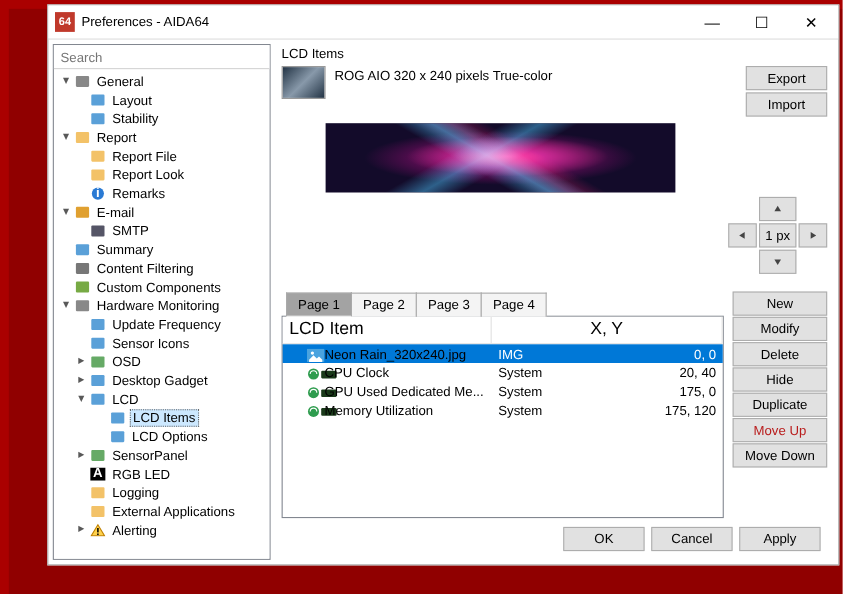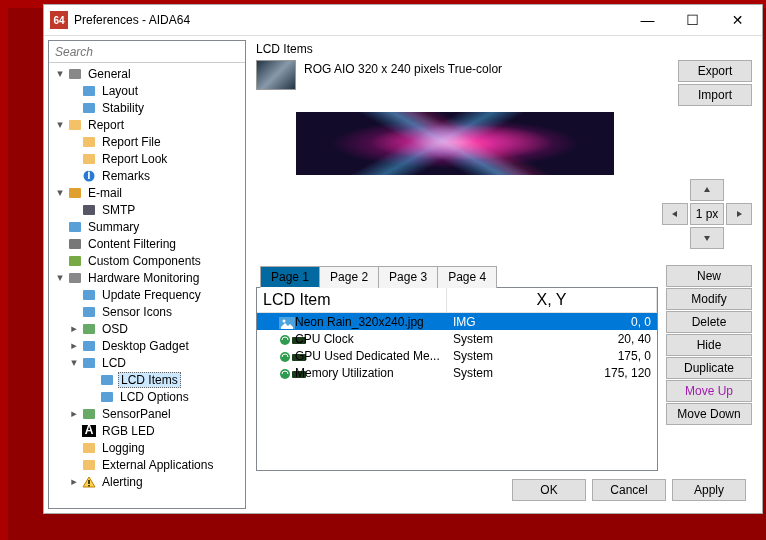--- a/index.html
+++ b/index.html
@@ -6,49 +6,49 @@
 body{background:#a00;width:766px;height:540px;position:relative;overflow:hidden}
 .shadow{position:absolute;left:8px;top:8px;width:758px;height:532px;background:rgba(0,0,0,.15)}
 .win{position:absolute;left:43px;top:4px;width:720px;height:510px;background:#fff;border:1px solid #aaa;display:flex;flex-direction:column}
 .titlebar{height:30px;display:flex;align-items:center;padding:0 2px 0 6px;background:#fff}
 .appicon{width:18px;height:18px;background:#c0392b;color:#fff;font-weight:bold;font-size:10px;display:flex;align-items:center;justify-content:center;margin-right:6px}
 .title{flex:1;font-size:12px}
 .winbtns{display:flex}
 .winbtn{width:45px;height:28px;display:flex;align-items:center;justify-content:center;font-size:14px;font-family:Arial}
 .body{flex:1;display:flex;border-top:1px solid #ddd;padding:4px;gap:4px;min-height:0}
 .left{width:198px;display:flex;flex-direction:column;border:1px solid #828790}
-.search{height:22px;border:none;border-bottom:1px solid #ccc;padding:2px 6px;font-style:italic;color:#888;outline:none}
+.search{height:22px;border:none;border-bottom:1px solid #ccc;padding:2px 6px;color:#888;outline:none}
 .treewrap{flex:1;overflow:hidden;position:relative;display:flex}
 .tree{flex:1;overflow-y:auto;padding:2px 0;background:#fff}
 .tree::-webkit-scrollbar{width:17px}
 .tree::-webkit-scrollbar-track{background:#f0f0f0}
 .tree::-webkit-scrollbar-thumb{background:#c1c1c1;border:1px solid #a0a0a0}
 .tn{display:flex;align-items:center;height:17px;padding-left:4px;white-space:nowrap;cursor:default}
 .tn .tw{width:14px;text-align:center;color:#595959;font-size:11px;line-height:1}
 .tn .ic{width:16px;height:14px;margin-right:3px;display:flex;align-items:center;justify-content:center}
 .tn.sel .lab{background:#cce8ff;border:1px dotted #666;padding:0 2px}
 .tn .lab{padding:0 2px}
 .d1{padding-left:18px}.d2{padding-left:36px}
 .right{flex:1;display:flex;flex-direction:column;padding:2px 6px 0 6px;min-width:0}
 .section{font-size:12px;margin-bottom:4px}
 .toprow{display:flex;gap:8px;align-items:flex-start}
 .thumb{width:40px;height:30px;border:1px solid #999;background:linear-gradient(135deg,#234 0%,#89a 50%,#234 100%);flex-shrink:0}
 .desc{flex:1;font-size:12px;padding-top:2px}
 .btncol{display:flex;flex-direction:column;gap:2px}
 .btn{height:22px;min-width:74px;background:#e1e1e1;border:1px solid #adadad;padding:0 0;display:flex;align-items:center;justify-content:center;cursor:default;font-size:12px}
-.btn.dis{color:#a21caf}
+.btn.dis{color:#b91c1c}
 .preview{width:318px;height:138px;margin:6px 0 4px 40px;background:radial-gradient(ellipse at 50% 50%,#ff1a6b 0%,#8a0e6e 18%,#130b2a 55%);position:relative;overflow:hidden}
 .preview::before,.preview::after{content:"";position:absolute;inset:0}
 .preview::before{background:linear-gradient(30deg,transparent 40%,rgba(78,200,255,.5) 48%,transparent 56%),linear-gradient(150deg,transparent 38%,rgba(78,200,255,.45) 46%,transparent 54%),linear-gradient(210deg,transparent 40%,rgba(255,40,120,.35) 48%,transparent 56%);}
 .preview::after{background:radial-gradient(closest-side at 52% 48%,rgba(255,50,120,.9) 0%,rgba(255,50,120,0) 60%);mix-blend-mode:screen}
 .midrow{display:flex;align-items:flex-start}
 .midleft{flex:1}
 .tabs{display:flex;margin-left:4px}
 .tab{border:1px solid #aaa;border-bottom:none;padding:3px 10px;background:#fff;margin-right:-1px;font-size:12px;position:relative;top:1px}
-.tab.active{background:#0369a1;border-bottom:1px solid #fff;z-index:2}
+.tab.active{background:#a3a3a3;border-bottom:1px solid #fff;z-index:2}
 .tab:not(.active){background:#f4f4f4}
 .grid{border:1px solid #828790;height:184px;background:#fff}
 .ghead{display:flex;background:#fff;border-bottom:1px solid #e0e0e0}
 .gh{padding:3px 6px;border-right:1px solid #e0e0e0;font-size:16px}
 .gh1{width:190px}.gh2{width:100px}.gh3{flex:1;text-align:center}
 .gr{display:flex;align-items:center;height:17px}
 .gr.sel{background:#0078d7;color:#fff}
 .gr.sel .gc{color:#fff}
 .gc{padding:0 6px;font-size:12px;overflow:hidden;text-overflow:ellipsis;white-space:nowrap}
 .gc1{width:190px;display:flex;align-items:flex-end;gap:2px}

